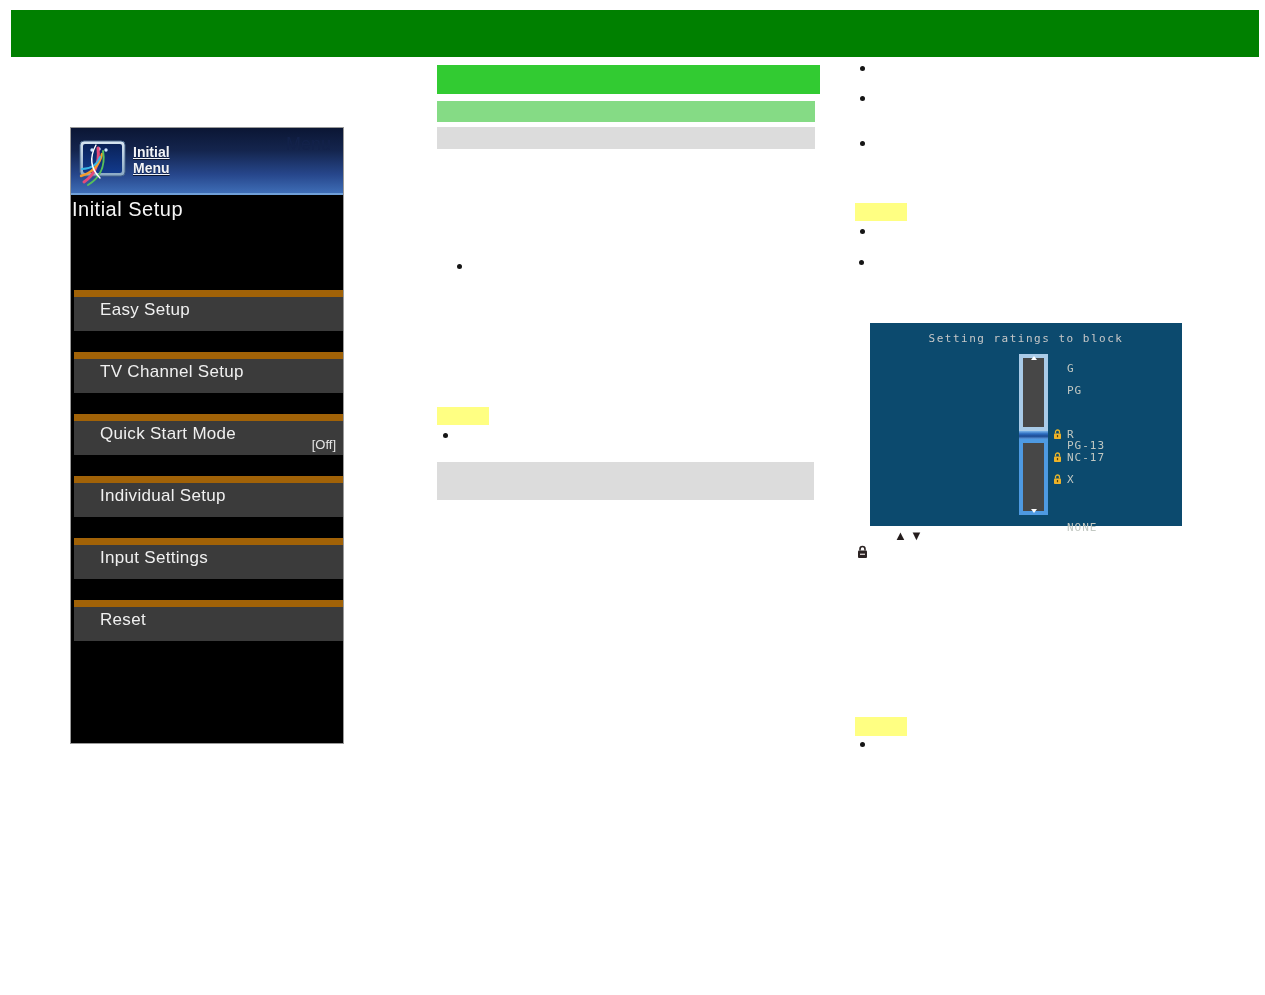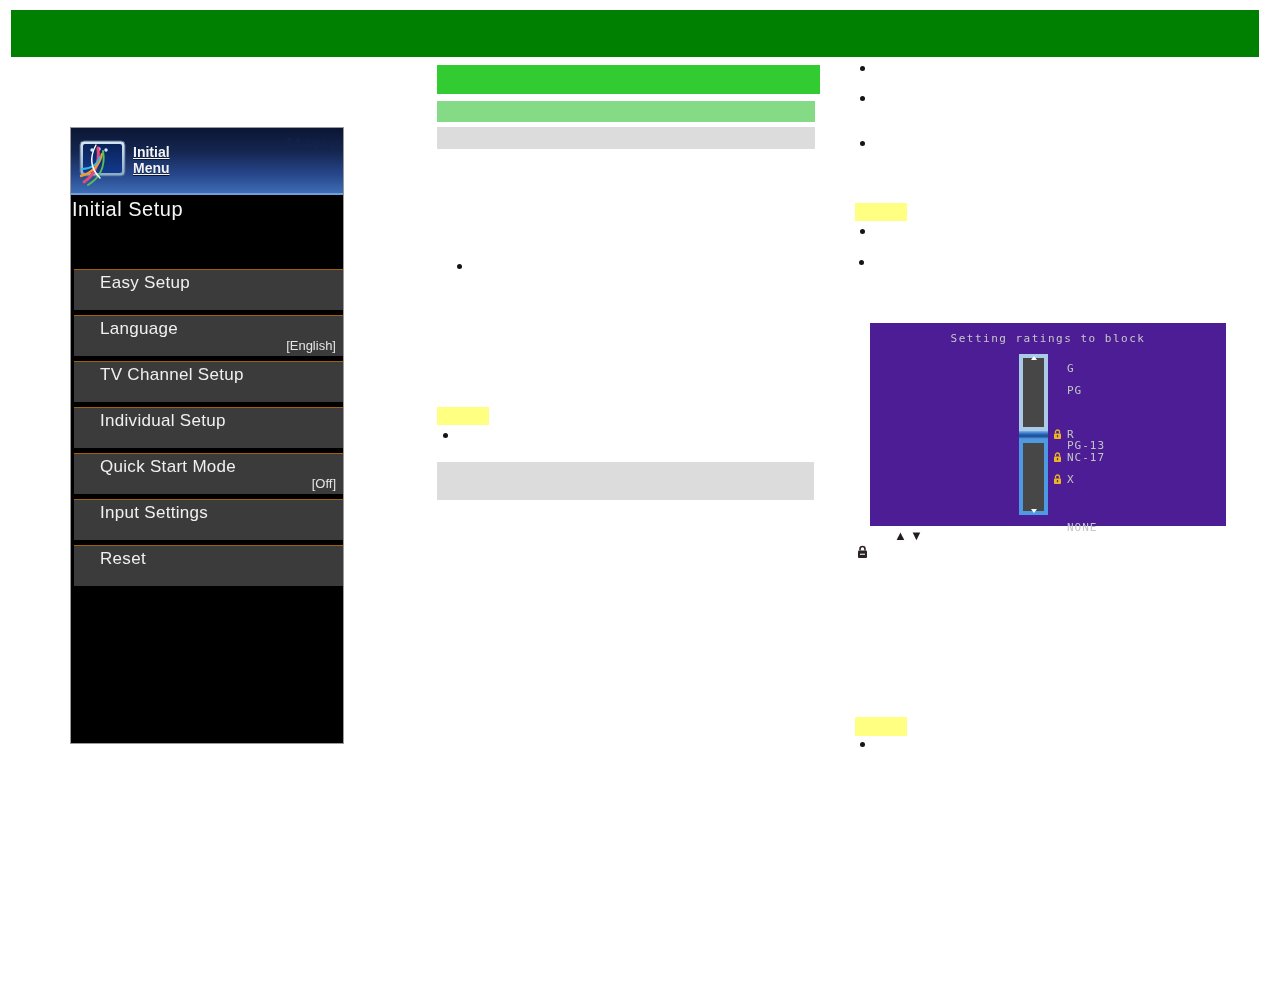--- a/index.html
+++ b/index.html
@@ -15,38 +15,38 @@
   .tvmenu-header{position:absolute;left:0;top:0;right:0;height:65px;
           background:linear-gradient(#0b1634 0%,#14254e 35%,#27478c 72%,#3e6db6 100%);
           border-bottom:2px solid #6f9fd8;}
   .tvicon{position:absolute;left:8px;top:10px;overflow:visible;}
   .tvmenu-appname{position:absolute;left:62px;top:16px;color:#f2f4f8;font-size:14px;
           font-weight:bold;line-height:16px;text-shadow:0 1px 1px #0a1530;text-decoration:underline;}
   .menu-label{position:absolute;right:12px;top:6px;color:#13224a;font-size:18px;font-weight:normal;}
   .tvmenu-title{position:absolute;left:1px;top:70px;color:#f5f5f5;font-size:20px;letter-spacing:.5px;}
   .tvmenu-items{position:absolute;left:3px;right:0;top:141px;}
   .tvrow{position:relative;height:41px;margin-bottom:5px;background:#3b3b3b;
-         border-top:1px solid #a16207;box-sizing:border-box;}
+         border-top:7px solid #a16207;box-sizing:border-box;margin-top:21px;}
   .tvrow .lbl{position:absolute;left:26px;top:3px;color:#f0f0f0;font-size:17px;letter-spacing:.3px;}
   .tvrow .val{position:absolute;right:7px;bottom:3px;color:#e4e4e4;font-size:13px;}
 
   
   .bar{position:absolute;}
   .bar-green{left:437px;top:65px;width:383px;height:29px;background:#32cb32;}
   .bar-lightgreen{left:437px;top:101px;width:378px;height:21px;background:#85db85;}
   .bar-gray1{left:437px;top:127px;width:378px;height:22px;background:#dcdcdc;}
   .bar-gray2{left:437px;top:462px;width:377px;height:38px;background:#dcdcdc;}
   .note{position:absolute;width:52px;height:18px;background:#ffff82;}
   .note-mid{left:437px;top:407px;}
   .note-right1{left:855px;top:203px;}
   .note-right2{left:855px;top:717px;height:19px;}
   .bullet{position:absolute;width:5px;height:5px;border-radius:50%;background:#151515;}
 
   
-  .ratings{position:absolute;left:870px;top:323px;width:356px;height:203px;background:#4c1d95;}
+  .ratings{position:absolute;left:870px;top:323px;width:312px;height:203px;background:#0c4a6e;}
   .ratings-title{position:absolute;left:0;right:0;top:9px;text-align:center;color:#c8c8c8;
           font-family:"DejaVu Sans Mono",monospace;font-size:11px;letter-spacing:1.5px;}
   .slider{position:absolute;left:149px;top:31px;width:29px;height:161px;}
   .slider-top{position:absolute;left:0;top:0;width:29px;height:77px;background:#a9cbe8;box-sizing:border-box;padding:4px;}
   .slider-top .inner{width:100%;height:100%;background:#474747;}
   .slider-handle{position:absolute;left:0;top:77px;width:29px;height:8px;
           background:linear-gradient(#7ab4ea,#2c6cc0 35%,#1c4a92 65%,#5c9ade);}
   .slider-bottom{position:absolute;left:0;top:85px;width:29px;height:76px;background:#4e9ae2;box-sizing:border-box;padding:4px;}
   .slider-bottom .inner{width:100%;height:100%;background:#474747;}
   .tri{position:absolute;left:50%;transform:translateX(-50%);width:0;height:0;
@@ -101,34 +101,30 @@
     </div>
 
     <div class="tvmenu-title">Initial Setup</div>
 
     <div class="tvmenu-items">
       <div class="tvrow">
         <span class="lbl">Easy Setup</span>
         <span class="val"></span>
       </div>
       <div class="tvrow">
-        <span class="lbl">Language</span>
-        <span class="val">[English]</span>
-      </div>
-      <div class="tvrow">
         <span class="lbl">TV Channel Setup</span>
-        <span class="val"></span>
-      </div>
-      <div class="tvrow">
-        <span class="lbl">Individual Setup</span>
         <span class="val"></span>
       </div>
       <div class="tvrow">
         <span class="lbl">Quick Start Mode</span>
         <span class="val">[Off]</span>
+      </div>
+      <div class="tvrow">
+        <span class="lbl">Individual Setup</span>
+        <span class="val"></span>
       </div>
       <div class="tvrow">
         <span class="lbl">Input Settings</span>
         <span class="val"></span>
       </div>
       <div class="tvrow">
         <span class="lbl">Reset</span>
         <span class="val"></span>
       </div>
     </div>

